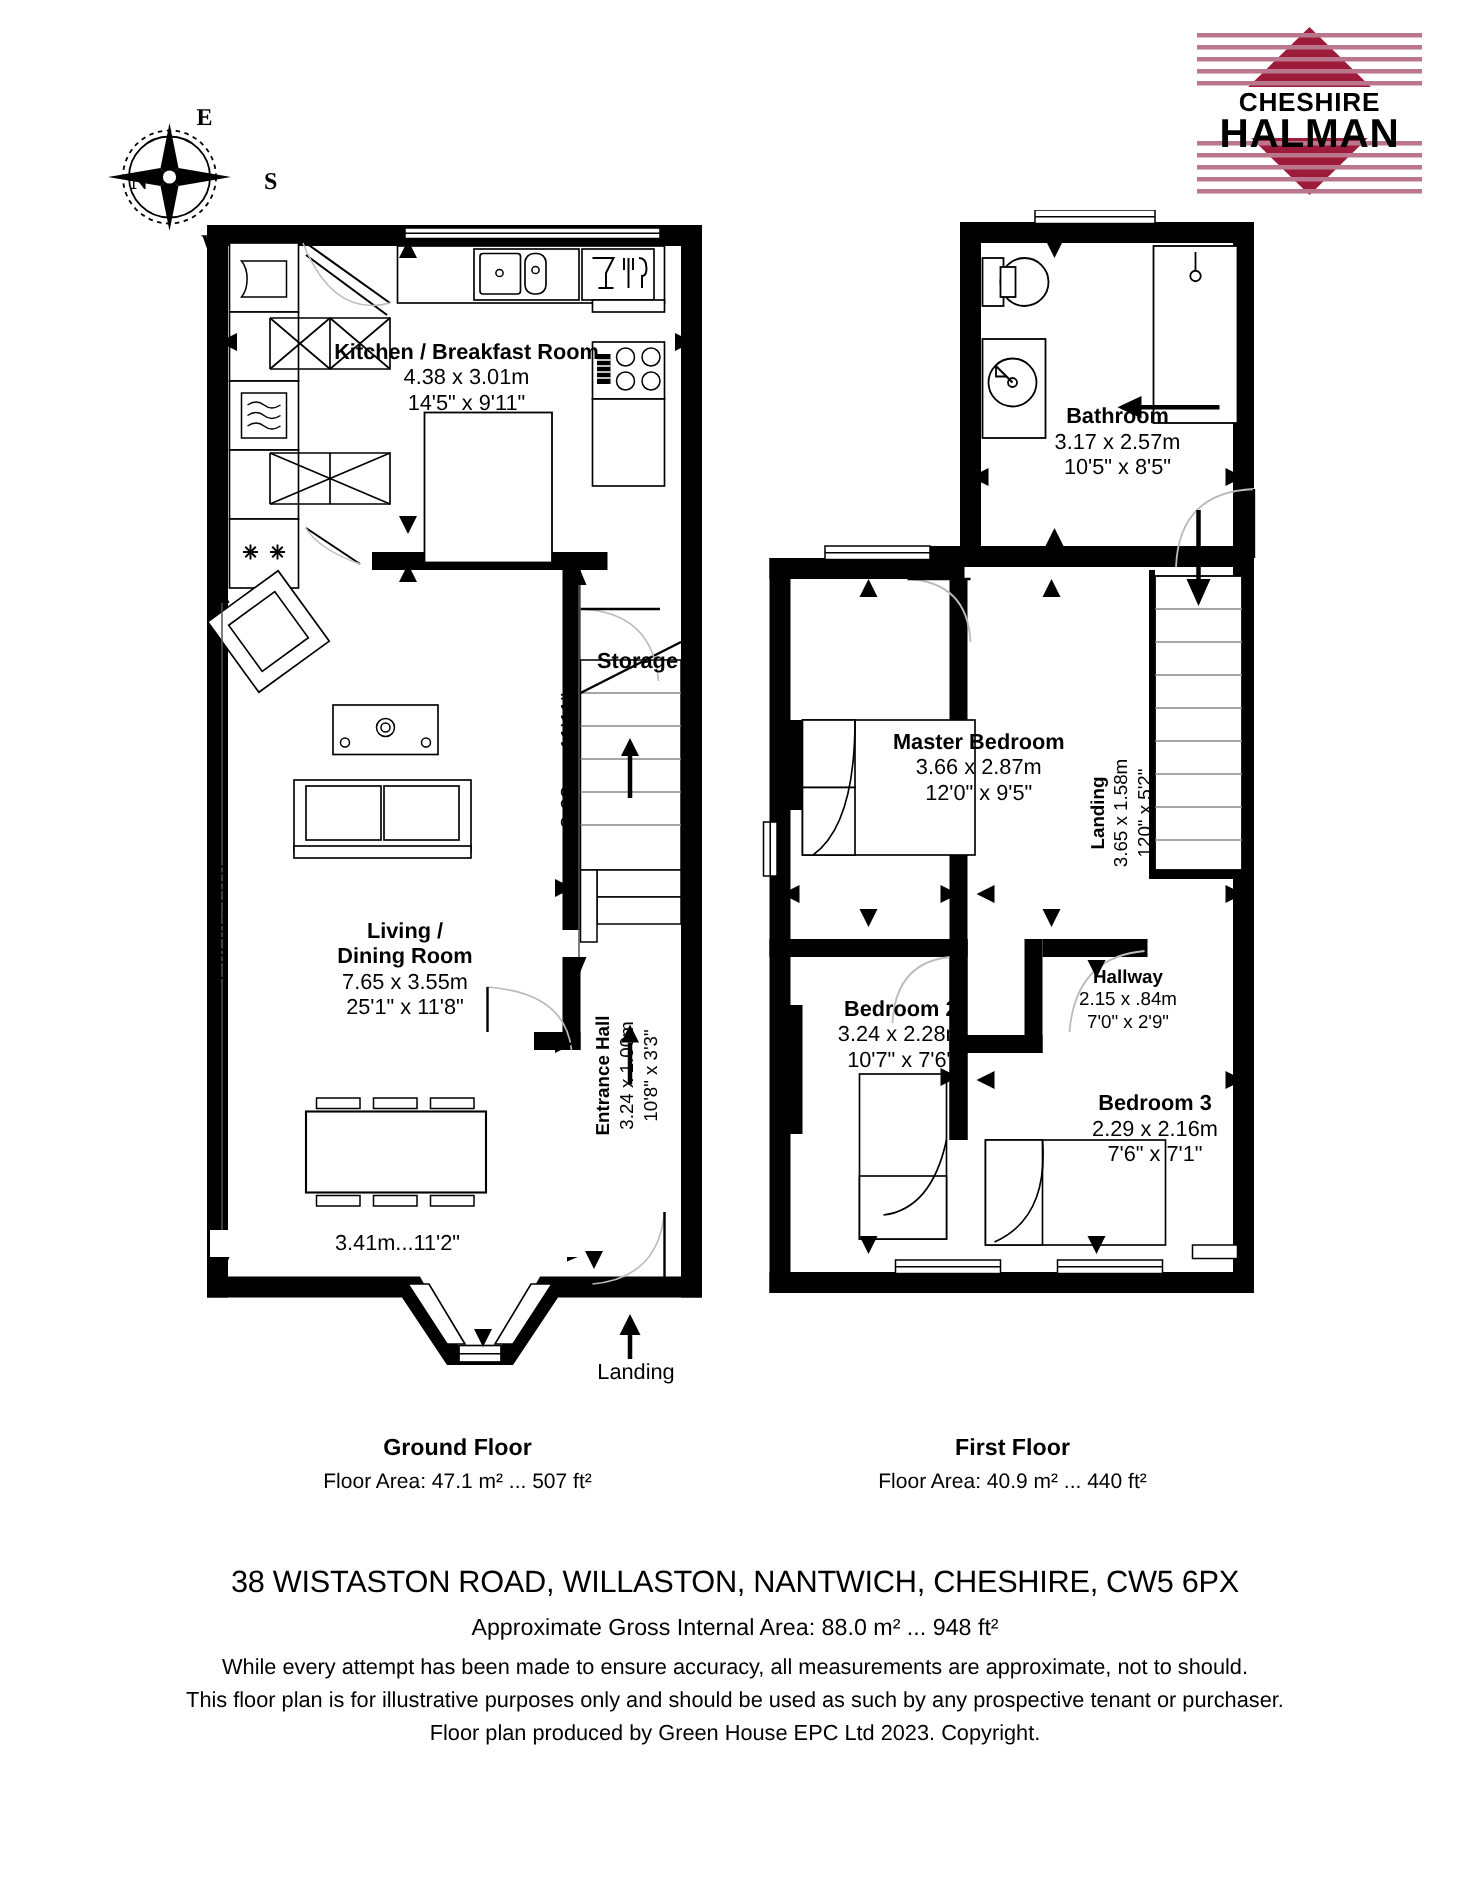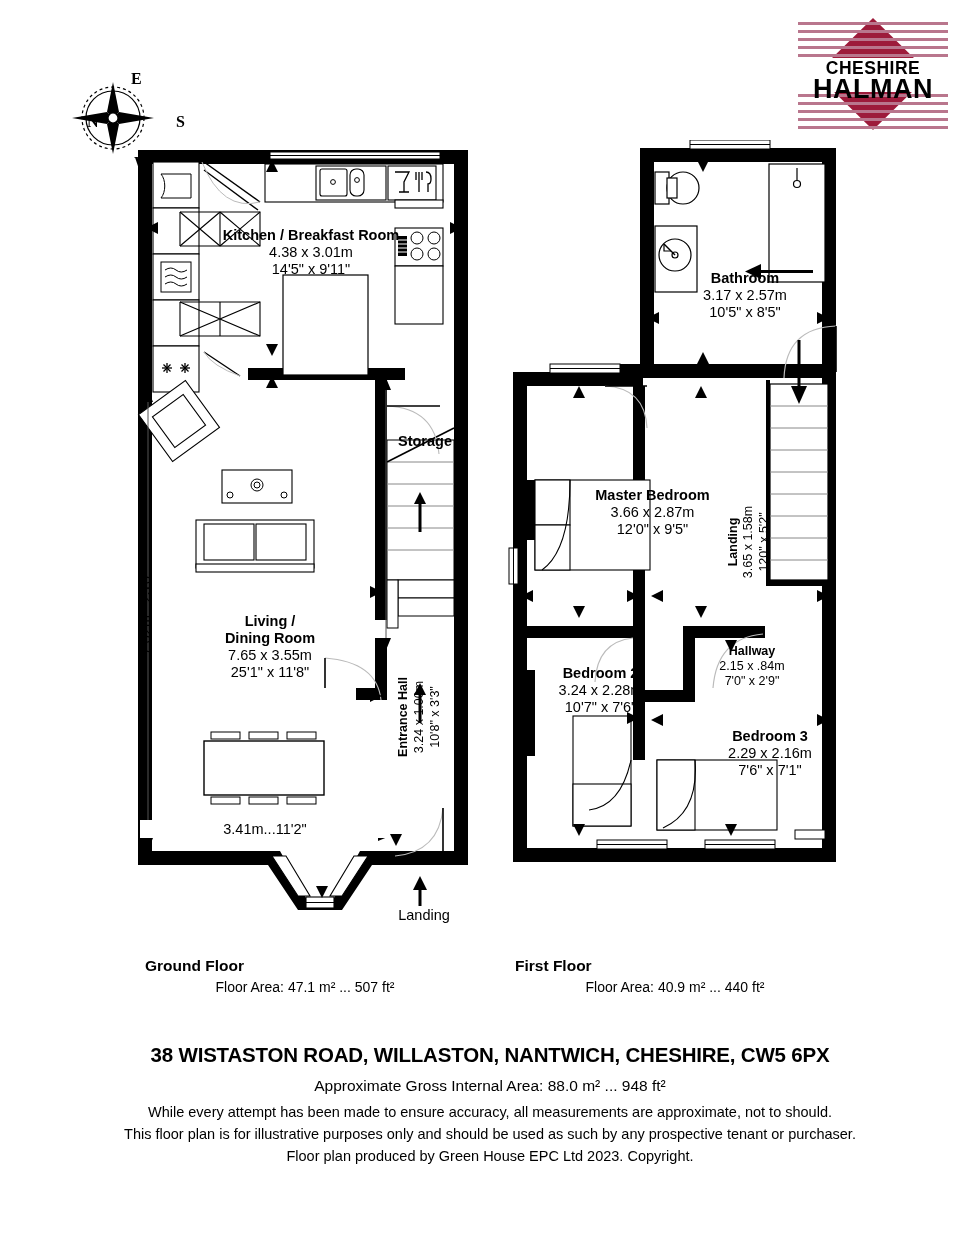--- a/index.html
+++ b/index.html
@@ -40,24 +40,24 @@
 
   
   .rt{position:absolute;text-align:center;line-height:1.18;}
   .rname{font-weight:bold;font-size:14.5px;white-space:nowrap;}
   .rdim{font-size:14.5px;white-space:nowrap;}
   .rname.sm{font-size:12.5px;}
   .rdim.sm{font-size:12.5px;}
   .vert{transform-origin:50% 50%;}
 
   
-  .ftitle{position:absolute;font-weight:bold;font-size:15.5px;}
+  .ftitle{position:absolute;text-align:center;font-weight:bold;font-size:15.5px;}
   .farea{position:absolute;text-align:center;font-size:14px;}
   #address{position:absolute;left:0;top:1043px;width:980px;text-align:center;
-        font-weight:bold;font-size:20.5px;letter-spacing:-0.2px;}
+        font-weight:normal;font-size:20.5px;letter-spacing:-0.2px;}
   #gia{position:absolute;left:0;top:1077px;width:980px;text-align:center;font-size:15.5px;}
   .disc{position:absolute;left:0;width:980px;text-align:center;font-size:14.5px;}
   #d1{top:1104px;}#d2{top:1126px;}#d3{top:1148px;}
 </style>
 </head>
 <body>
 
 <div class="abs" id="logo">
   <div class="stripes-top">
     <div class="diamond-top"></div>

